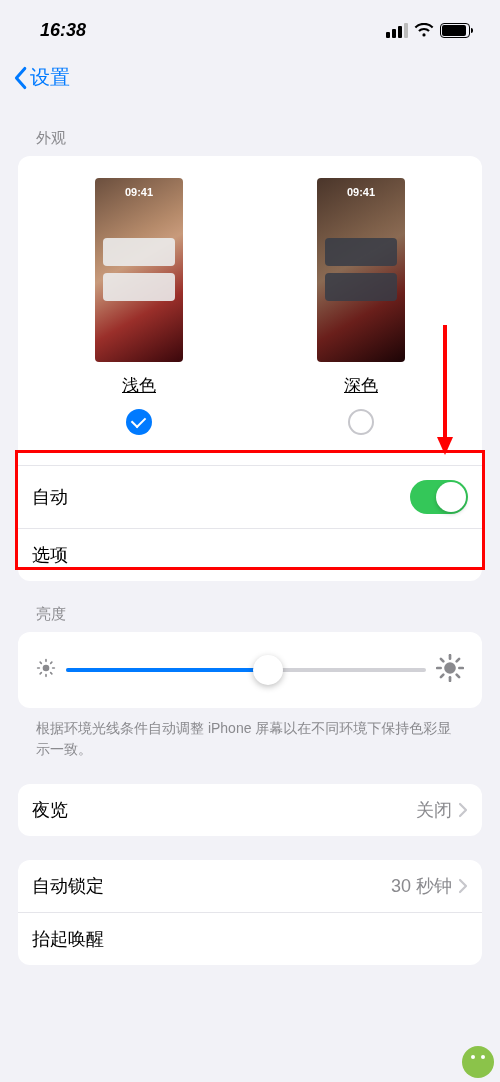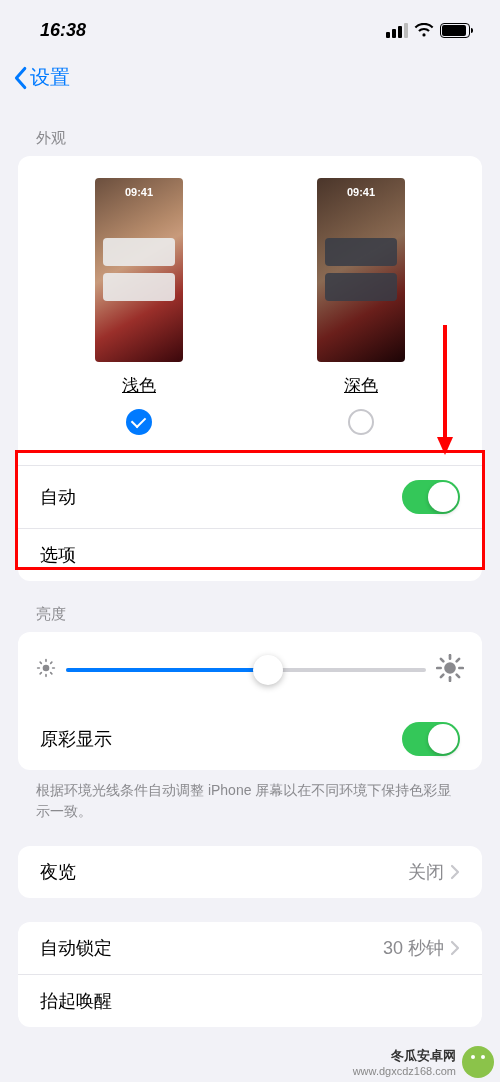--- a/index.html
+++ b/index.html
@@ -70,21 +70,21 @@
     .opt-label { font-size: 17px; text-decoration: underline; }
     .radio { width:26px; height:26px; border-radius:50%; position:relative; }
     .radio.selected { background:#007aff; }
     .radio.selected::after {
       content:""; position:absolute; left:8px; top:5px; width:7px; height:11px;
       border:solid #fff; border-width:0 2.5px 2.5px 0; transform:rotate(45deg);
     }
     .radio.unselected { border: 2.5px solid #c7c7cc; }
     .row {
       display:flex; align-items:center; justify-content:space-between;
-      padding: 14px 22px; font-size:18px; min-height:52px;
+      padding: 14px 14px; font-size:18px; min-height:52px;
     }
     .row + .row, .appearance-picker + .row { border-top: 1px solid #e5e5ea; }
     .row-value { color:#8a8a8e; display:flex; align-items:center; gap:6px; font-size:18px;}
     .chevron svg { display:block; }
     .toggle { width:58px; height:34px; border-radius:17px; position:relative; }
     .toggle.on { background:#34c759; }
     .toggle.on::after {
       content:""; position:absolute; right:2px; top:2px; width:30px; height:30px;
       background:#fff; border-radius:50%; box-shadow:0 2px 4px rgba(0,0,0,0.2);
     }
@@ -219,24 +219,20 @@
             <line x1="1" y1="12" x2="4" y2="12"></line>
             <line x1="20" y1="12" x2="23" y2="12"></line>
             <line x1="4.2" y1="4.2" x2="6.3" y2="6.3"></line>
             <line x1="17.7" y1="17.7" x2="19.8" y2="19.8"></line>
             <line x1="4.2" y1="19.8" x2="6.3" y2="17.7"></line>
             <line x1="17.7" y1="6.3" x2="19.8" y2="4.2"></line>
           </g>
         </svg>
     </span>
   </div>
-  <div class="row">
-    <span>原彩显示</span>
-    <div class="toggle on"></div>
-  </div>
 </div>
 <div class="footnote">根据环境光线条件自动调整 iPhone 屏幕以在不同环境下保持色彩显示一致。</div>
 
 <div class="spacer-sm"></div>
 <div class="spacer-sm"></div>
 
 <div class="card">
   <div class="row">
     <span>夜览</span>
     <span class="row-value">
@@ -272,18 +268,14 @@
 
 <div class="highlight-box"></div>
 <div class="arrow">
   <svg width="20" height="130" viewBox="0 0 20 130">
     <line x1="10" y1="0" x2="10" y2="115" stroke="#ff0000" stroke-width="4"></line>
     <polygon points="10,130 2,112 18,112" fill="#ff0000"></polygon>
   </svg>
 </div>
 
 <div class="watermark">
-  <div class="wm-text">
-    <span>冬瓜安卓网</span>
-    <span>www.dgxcdz168.com</span>
-  </div>
   <div class="wm-logo"></div>
 </div>
 
 </body></html>

